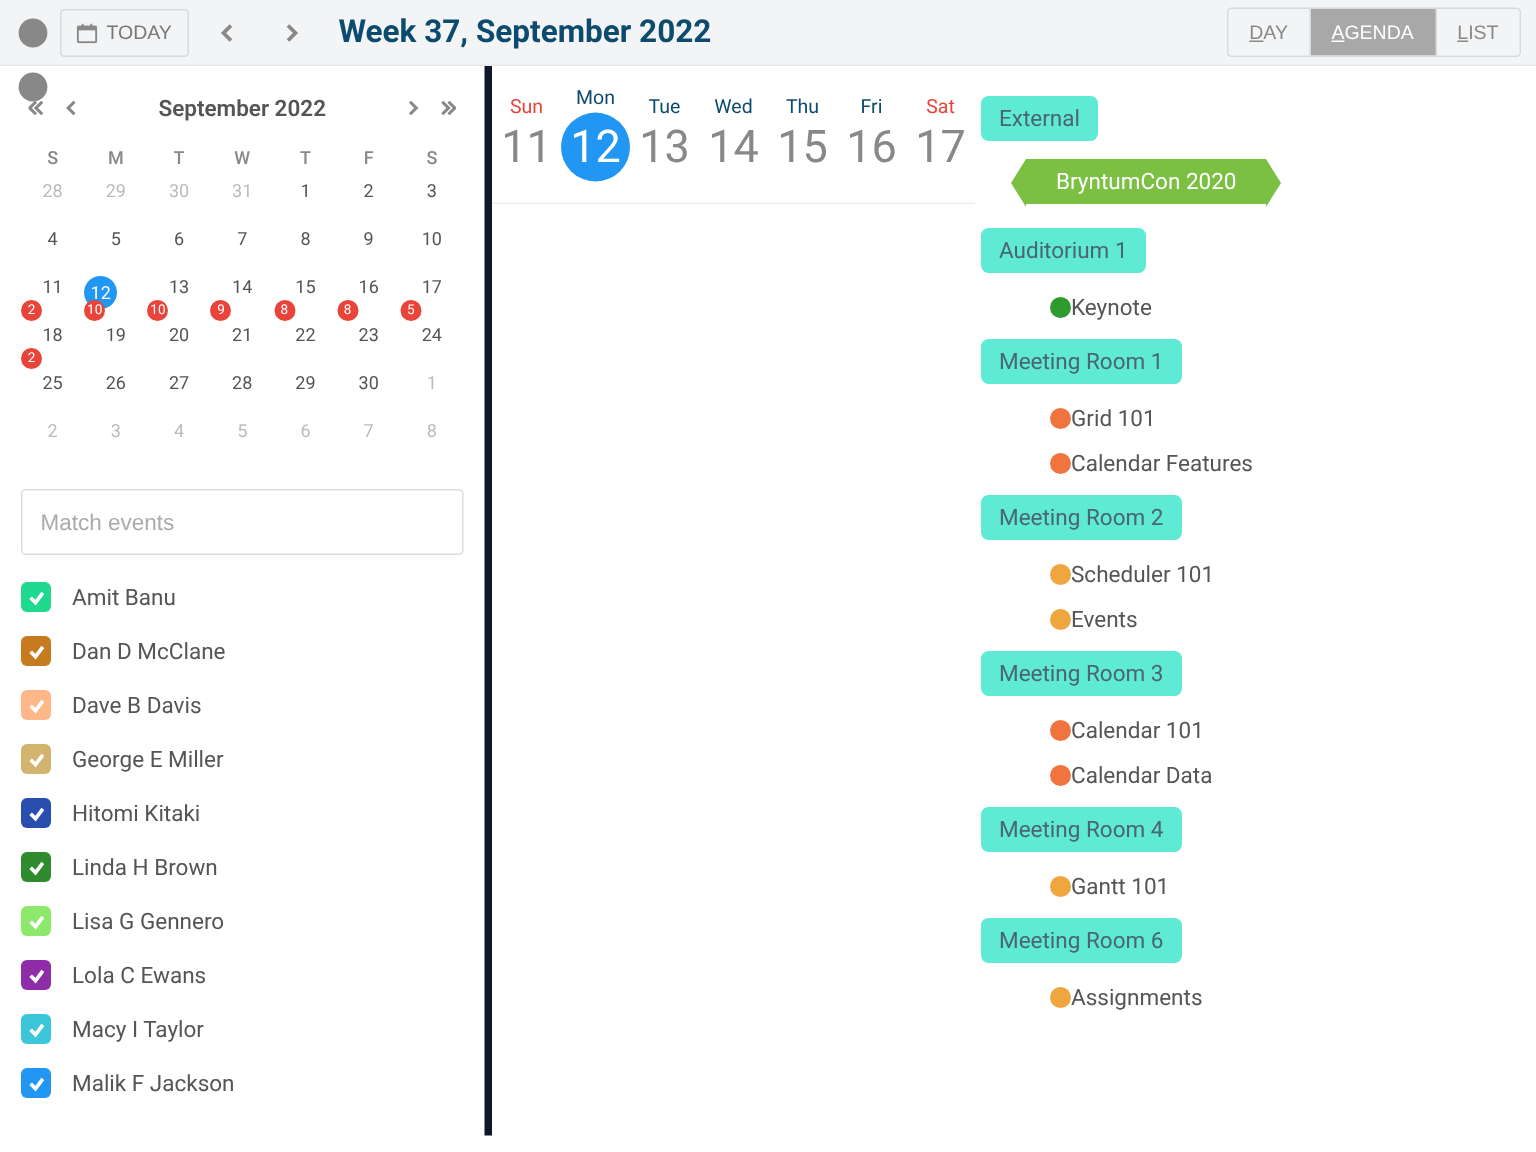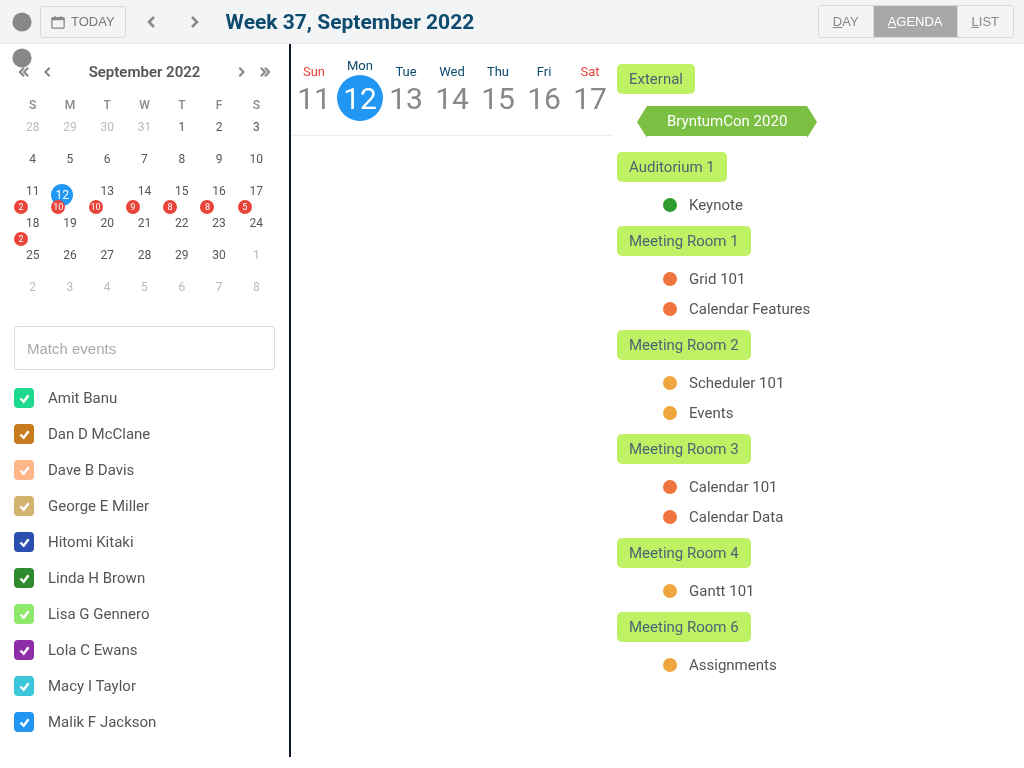--- a/index.html
+++ b/index.html
@@ -15,21 +15,21 @@
 .title { font-size: 21px; font-weight: 700; color: #0c4a6e; margin-left: 10px; }
 .spacer { flex: 1; }
 .view-group { display: flex; border: 1px solid #d8d9da; border-radius: 3px; overflow: hidden; }
 .view-btn { padding: 8px 14px; font-size: 13px; color: #888; background: #f3f4f5; cursor: pointer; border: none; }
 .view-btn.active { background: #a8a8a8; color: #fff; }
 .view-btn:not(:last-child) { border-right: 1px solid #d8d9da; }
 .ul { text-decoration: underline; }
 
 
 .main { display: flex; height: calc(768px - 55px); }
-.sidebar { width: 291px; border-right: 2px solid #0f172a; padding: 12px 14px; overflow: hidden; }
+.sidebar { width: 328px; border-right: 5px solid #0f172a; padding: 12px 14px; overflow: hidden; }
 .content { flex: 1; display: flex; flex-direction: row; overflow: hidden; }
 
 
 .mini-header { display: flex; align-items: center; justify-content: space-between; padding: 6px 0 10px; }
 .mini-header span { font-size: 15px; font-weight: 600; color: #555; }
 .mini-nav { display: flex; gap: 4px; }
 .mini-nav-btn { width: 20px; height: 20px; display: flex; align-items: center; justify-content: center; color: #888; cursor: pointer; }
 .mini-nav-btn svg { width: 10px; height: 10px; stroke: #888; stroke-width: 2.5; fill: none; }
 .mini-grid { display: grid; grid-template-columns: repeat(7, 1fr); gap: 0; text-align: center; font-size: 12px; }
 .mini-grid .hdr { color: #888; font-weight: 500; padding: 6px 0; }
@@ -53,26 +53,26 @@
 
 .week-header { display: grid; grid-template-columns: repeat(7, 1fr); border-bottom: 1px solid #eee; height: 92px; }
 .day-cell { display: flex; flex-direction: column; align-items: center; justify-content: center; gap: 2px; }
 .day-cell .dow { font-size: 13px; color: #0c4a6e; }
 .day-cell .dow.weekend { color: #e8443a; }
 .day-cell .dnum { font-size: 30px; color: #888; font-weight: 400; }
 .day-cell.active .dnum { background: #2196f3; color: #fff; border-radius: 50%; width: 46px; height: 46px; display: flex; align-items: center; justify-content: center; }
 
 
 .agenda { flex: 1; overflow-y: auto; padding: 14px 0 14px 4px; }
-.group-label { display: inline-block; background: #bef264; color: #4a6573; padding: 6px 12px; border-radius: 5px; font-size: 15px; margin: 6px 0 8px 0; }
+.group-label { display: inline-block; background: #5eead4; color: #4a6573; padding: 6px 12px; border-radius: 5px; font-size: 15px; margin: 6px 0 8px 0; }
 .banner { position: relative; display: inline-block; background: #7bc043; color: #fff; padding: 6px 20px; font-size: 15px; margin: 4px 0 10px 30px; }
 .banner::before, .banner::after { content: ''; position: absolute; top: 0; width: 0; height: 0; border-top: 16px solid transparent; border-bottom: 16px solid transparent; }
 .banner::before { left: -10px; border-right: 10px solid #7bc043; }
 .banner::after { right: -10px; border-left: 10px solid #7bc043; }
-.event-row { display: flex; align-items: center; gap: 12px; padding: 6px 0 6px 46px; }
+.event-row { display: flex; align-items: center; padding: 6px 0 6px 46px; }
 .dot { width: 14px; height: 14px; border-radius: 50%; flex-shrink: 0; }
 .event-title { font-size: 15px; color: #555; }
 </style>
 </head>
 <body>
 
 <div class="toolbar">
   <div class="menu-btn">
     <svg viewBox="0 0 4 16">
         <circle cx="2" cy="2" r="1.6" fill="#888"></circle>

